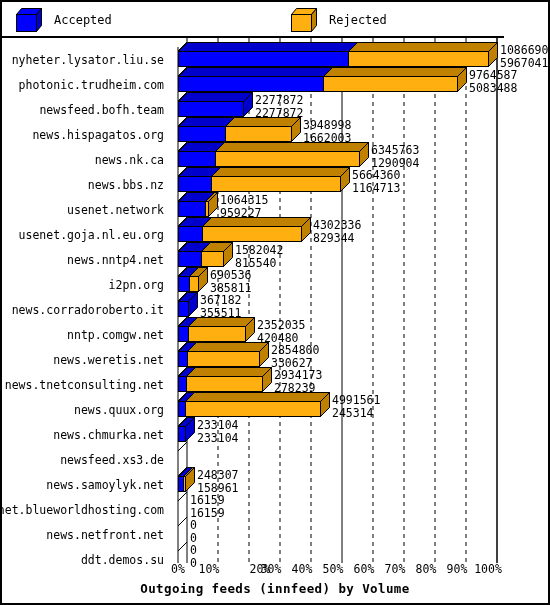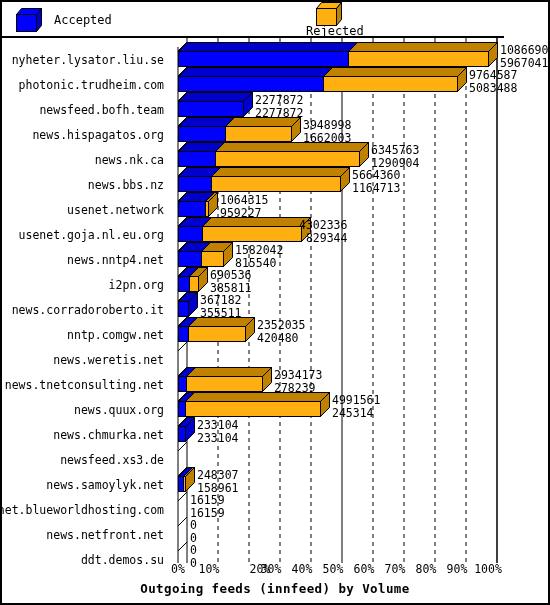--- a/index.html
+++ b/index.html
@@ -13,21 +13,21 @@
 
   
   .frame{position:absolute;left:0;top:0;width:550px;height:605px;
          border:2px solid #000;box-sizing:border-box;}
 
   
   .legend{position:absolute;left:2px;top:2px;width:502px;height:36px;
           border-bottom:2px solid #000;box-sizing:border-box;}
   .legend-item{position:absolute;top:0;height:36px;display:flex;align-items:center;}
   .legend-accepted{left:14px;}
-  .legend-rejected{left:304px;flex-direction:column;}
+  .legend-rejected{left:289px;}
   .cube{position:relative;width:26px;height:24px;margin-right:12px;}
   .cube svg{position:absolute;left:0;top:0;}
   .legend-label{font-size:12px;color:#000;letter-spacing:0px;}
 
   
   .plot{position:absolute;left:2px;top:38px;width:546px;height:565px;}
 
   .ylabels{position:absolute;left:0;top:0;width:166px;height:520px;}
   .ylabel{position:absolute;right:4px;height:25px;line-height:25px;
           font-size:11.5px;color:#000;white-space:nowrap;}
@@ -278,21 +278,21 @@
           <div class="row" style="top: 182px;">
             <div class="bar3d" style="left: 8px; width: 132px;">
               <svg width="133" height="25" style="position:absolute;left:0;top:-9px;overflow:visible">
                 <polygon points="0.5,9.5 9.5,0.5 132.5,0.5 123.5,9.5" fill="#0000cc" stroke="#000" stroke-width="1"></polygon>
                 <polygon points="24.5,9.5 33.5,0.5 132.5,0.5 123.5,9.5" fill="#c08000" stroke="#000" stroke-width="1"></polygon>
                 <polygon points="123.5,9.5 132.5,0.5 132.5,15.5 123.5,24.5" fill="#c08000" stroke="#000" stroke-width="1"></polygon>
                 <rect x="0.5" y="9.5" width="24" height="15" fill="#0000ff" stroke="#000" stroke-width="1"></rect>
                 <rect x="24.5" y="9.5" width="99" height="15" fill="#ffaf0f" stroke="#000" stroke-width="1"></rect>
               </svg>
             </div>
-            <div class="vals" style="left: 129px; text-align: right;">
+            <div class="vals" style="left: 143px;">
               <div>4302336</div>
               <div>829344</div>
             </div>
           </div>
           <div class="row" style="top: 207px;">
             <div class="bar3d" style="left: 8px; width: 54px;">
               <svg width="55" height="25" style="position:absolute;left:0;top:-9px;overflow:visible">
                 <polygon points="0.5,9.5 9.5,0.5 54.5,0.5 45.5,9.5" fill="#0000cc" stroke="#000" stroke-width="1"></polygon>
                 <polygon points="23.5,9.5 32.5,0.5 54.5,0.5 45.5,9.5" fill="#c08000" stroke="#000" stroke-width="1"></polygon>
                 <polygon points="45.5,9.5 54.5,0.5 54.5,15.5 45.5,24.5" fill="#c08000" stroke="#000" stroke-width="1"></polygon>
@@ -339,20 +339,35 @@
                 <polygon points="0.5,9.5 9.5,0.5 76.5,0.5 67.5,9.5" fill="#0000cc" stroke="#000" stroke-width="1"></polygon>
                 <polygon points="10.5,9.5 19.5,0.5 76.5,0.5 67.5,9.5" fill="#c08000" stroke="#000" stroke-width="1"></polygon>
                 <polygon points="67.5,9.5 76.5,0.5 76.5,15.5 67.5,24.5" fill="#c08000" stroke="#000" stroke-width="1"></polygon>
                 <rect x="0.5" y="9.5" width="10" height="15" fill="#0000ff" stroke="#000" stroke-width="1"></rect>
                 <rect x="10.5" y="9.5" width="57" height="15" fill="#ffaf0f" stroke="#000" stroke-width="1"></rect>
               </svg>
             </div>
             <div class="vals" style="left: 87px;">
               <div>2352035</div>
               <div>420480</div>
+            </div>
+          </div>
+          <div class="row" style="top: 307px;">
+            <div class="bar3d" style="left: 8px; width: 90px;">
+              <svg width="91" height="25" style="position:absolute;left:0;top:-9px;overflow:visible">
+                <polygon points="0.5,9.5 9.5,0.5 90.5,0.5 81.5,9.5" fill="#0000cc" stroke="#000" stroke-width="1"></polygon>
+                <polygon points="9.5,9.5 18.5,0.5 90.5,0.5 81.5,9.5" fill="#c08000" stroke="#000" stroke-width="1"></polygon>
+                <polygon points="81.5,9.5 90.5,0.5 90.5,15.5 81.5,24.5" fill="#c08000" stroke="#000" stroke-width="1"></polygon>
+                <rect x="0.5" y="9.5" width="9" height="15" fill="#0000ff" stroke="#000" stroke-width="1"></rect>
+                <rect x="9.5" y="9.5" width="72" height="15" fill="#ffaf0f" stroke="#000" stroke-width="1"></rect>
+              </svg>
+            </div>
+            <div class="vals" style="left: 101px;">
+              <div>2854800</div>
+              <div>330627</div>
             </div>
           </div>
           <div class="row" style="top: 332px;">
             <div class="bar3d" style="left: 8px; width: 93px;">
               <svg width="94" height="25" style="position:absolute;left:0;top:-9px;overflow:visible">
                 <polygon points="0.5,9.5 9.5,0.5 93.5,0.5 84.5,9.5" fill="#0000cc" stroke="#000" stroke-width="1"></polygon>
                 <polygon points="8.5,9.5 17.5,0.5 93.5,0.5 84.5,9.5" fill="#c08000" stroke="#000" stroke-width="1"></polygon>
                 <polygon points="84.5,9.5 93.5,0.5 93.5,15.5 84.5,24.5" fill="#c08000" stroke="#000" stroke-width="1"></polygon>
                 <rect x="0.5" y="9.5" width="8" height="15" fill="#0000ff" stroke="#000" stroke-width="1"></rect>
                 <rect x="8.5" y="9.5" width="76" height="15" fill="#ffaf0f" stroke="#000" stroke-width="1"></rect>

